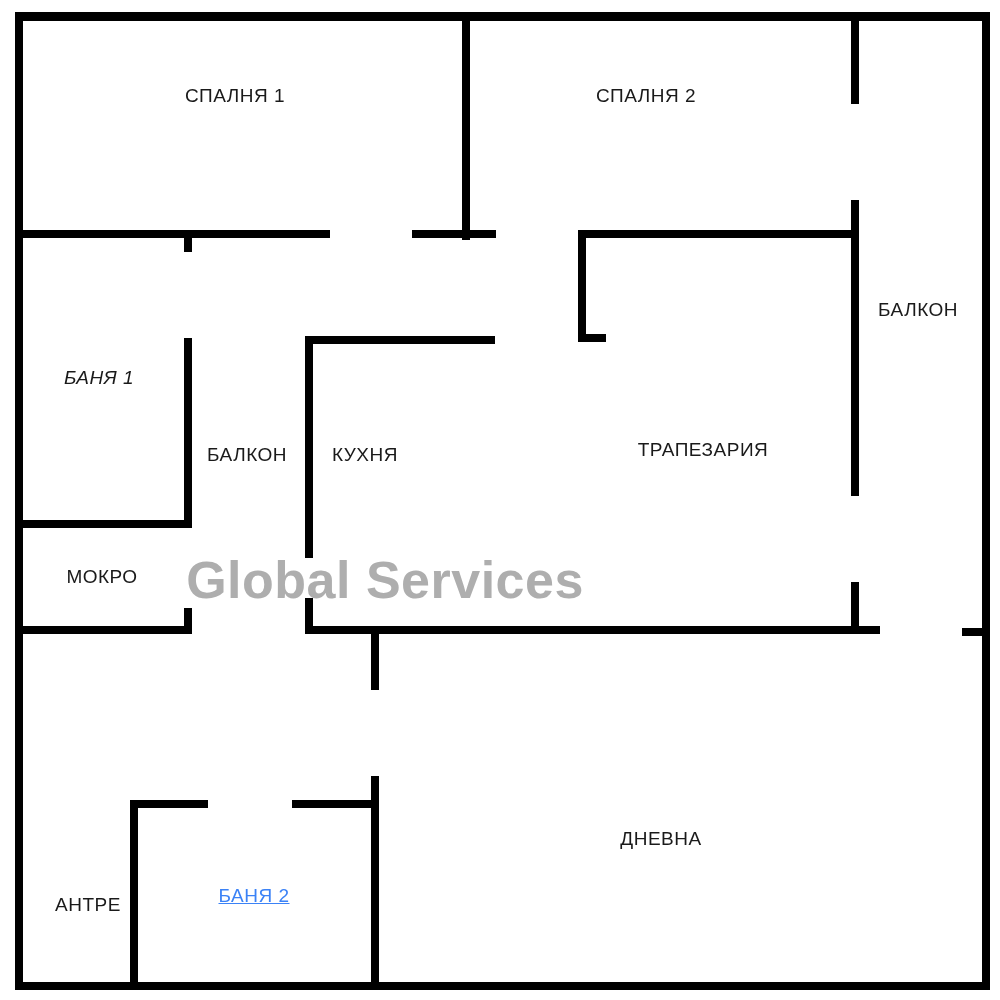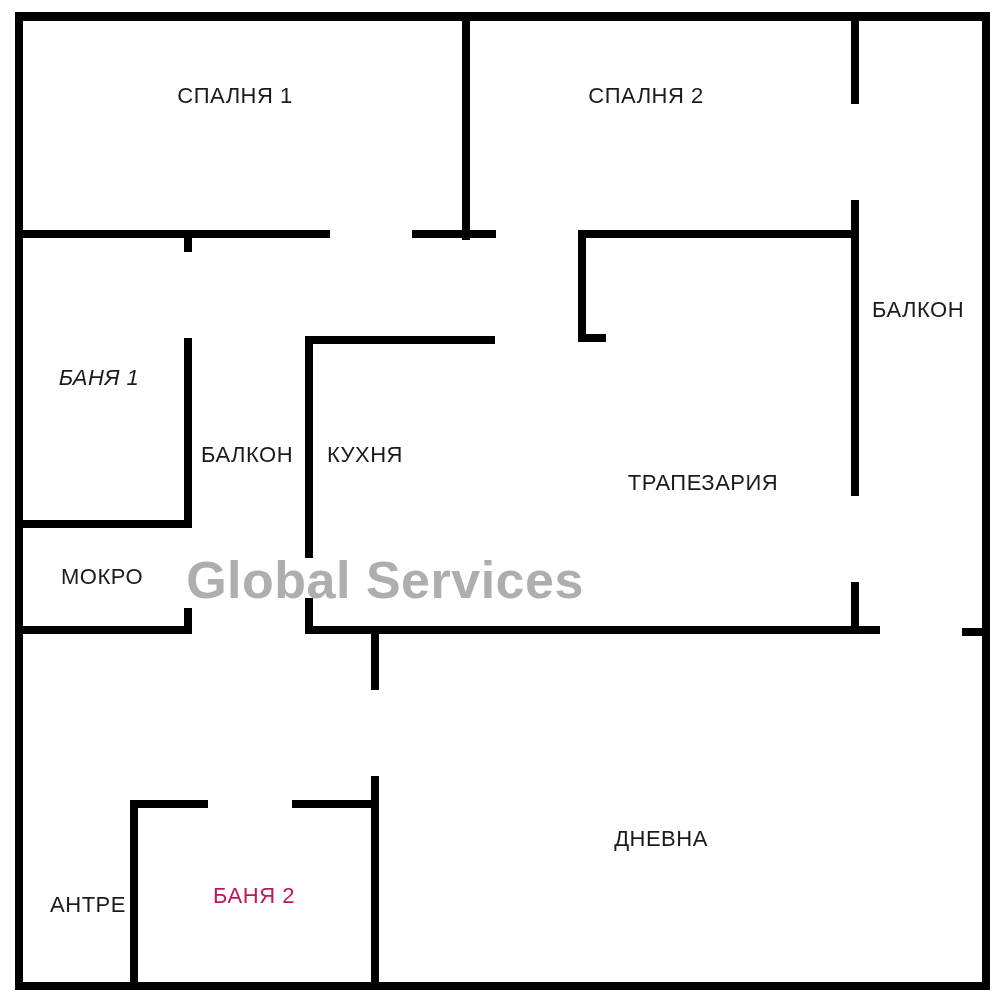--- a/index.html
+++ b/index.html
@@ -17,21 +17,21 @@
     font-family: "Liberation Sans", sans-serif;
   }
   .wall {
     position: absolute;
     background: #000000;
   }
   .room-label {
     position: absolute;
     color: #1a1a1a;
     font-family: "Liberation Sans", sans-serif;
-    font-size: 22px;
+    font-size: 19px;
     letter-spacing: 0.5px;
     white-space: nowrap;
     transform: translate(-50%, -50%);
     user-select: none;
   }
   .watermark {
     position: absolute;
     color: #aeaeae;
     font-family: "Liberation Sans", sans-serif;
     font-size: 40px;
@@ -76,20 +76,20 @@
       <div class="wall" style="left: 292px; top: 800px; width: 86px; height: 8px; background: rgb(0, 0, 0);"></div>
       <div class="wall" style="left: 371px; top: 776px; width: 8px; height: 214px; background: rgb(0, 0, 0);"></div>
     </div>
   <div id="labels-layer">
       <div class="room-label" style="left: 235px; top: 96px; color: rgb(26, 26, 26);">СПАЛНЯ 1</div>
       <div class="room-label" style="left: 646px; top: 96px; color: rgb(26, 26, 26);">СПАЛНЯ 2</div>
       <div class="room-label" style="left: 918px; top: 310px; color: rgb(26, 26, 26);">БАЛКОН</div>
       <div class="room-label" style="left: 99px; top: 378px; color: rgb(26, 26, 26); font-style: italic;">БАНЯ 1</div>
       <div class="room-label" style="left: 247px; top: 455px; color: rgb(26, 26, 26);">БАЛКОН</div>
       <div class="room-label" style="left: 365px; top: 455px; color: rgb(26, 26, 26);">КУХНЯ</div>
-      <div class="room-label" style="left: 703px; top: 450px; color: rgb(26, 26, 26); margin-top: 33px;">ТРАПЕЗАРИЯ</div>
+      <div class="room-label" style="left: 703px; top: 450px; color: rgb(26, 26, 26);">ТРАПЕЗАРИЯ</div>
       <div class="room-label" style="left: 102px; top: 577px; color: rgb(26, 26, 26);">МОКРО</div>
       <div class="room-label" style="left: 661px; top: 819px; color: rgb(26, 26, 26); margin-top: 20px;">ДНЕВНА</div>
       <div class="room-label" style="left: 88px; top: 905px; color: rgb(26, 26, 26);">АНТРЕ</div>
-      <div class="room-label" style="left: 254px; top: 896px; color: #be185d;">БАНЯ 2</div>
+      <div class="room-label" style="left: 254px; top: 896px; color: #3b82f6; text-decoration: underline;">БАНЯ 2</div>
     </div>
   <div class="watermark" style="left: 385px; top: 580px; color: rgb(174, 174, 174); font-size: 52px;">Global Services</div>
 </div>
 
 </body></html>

